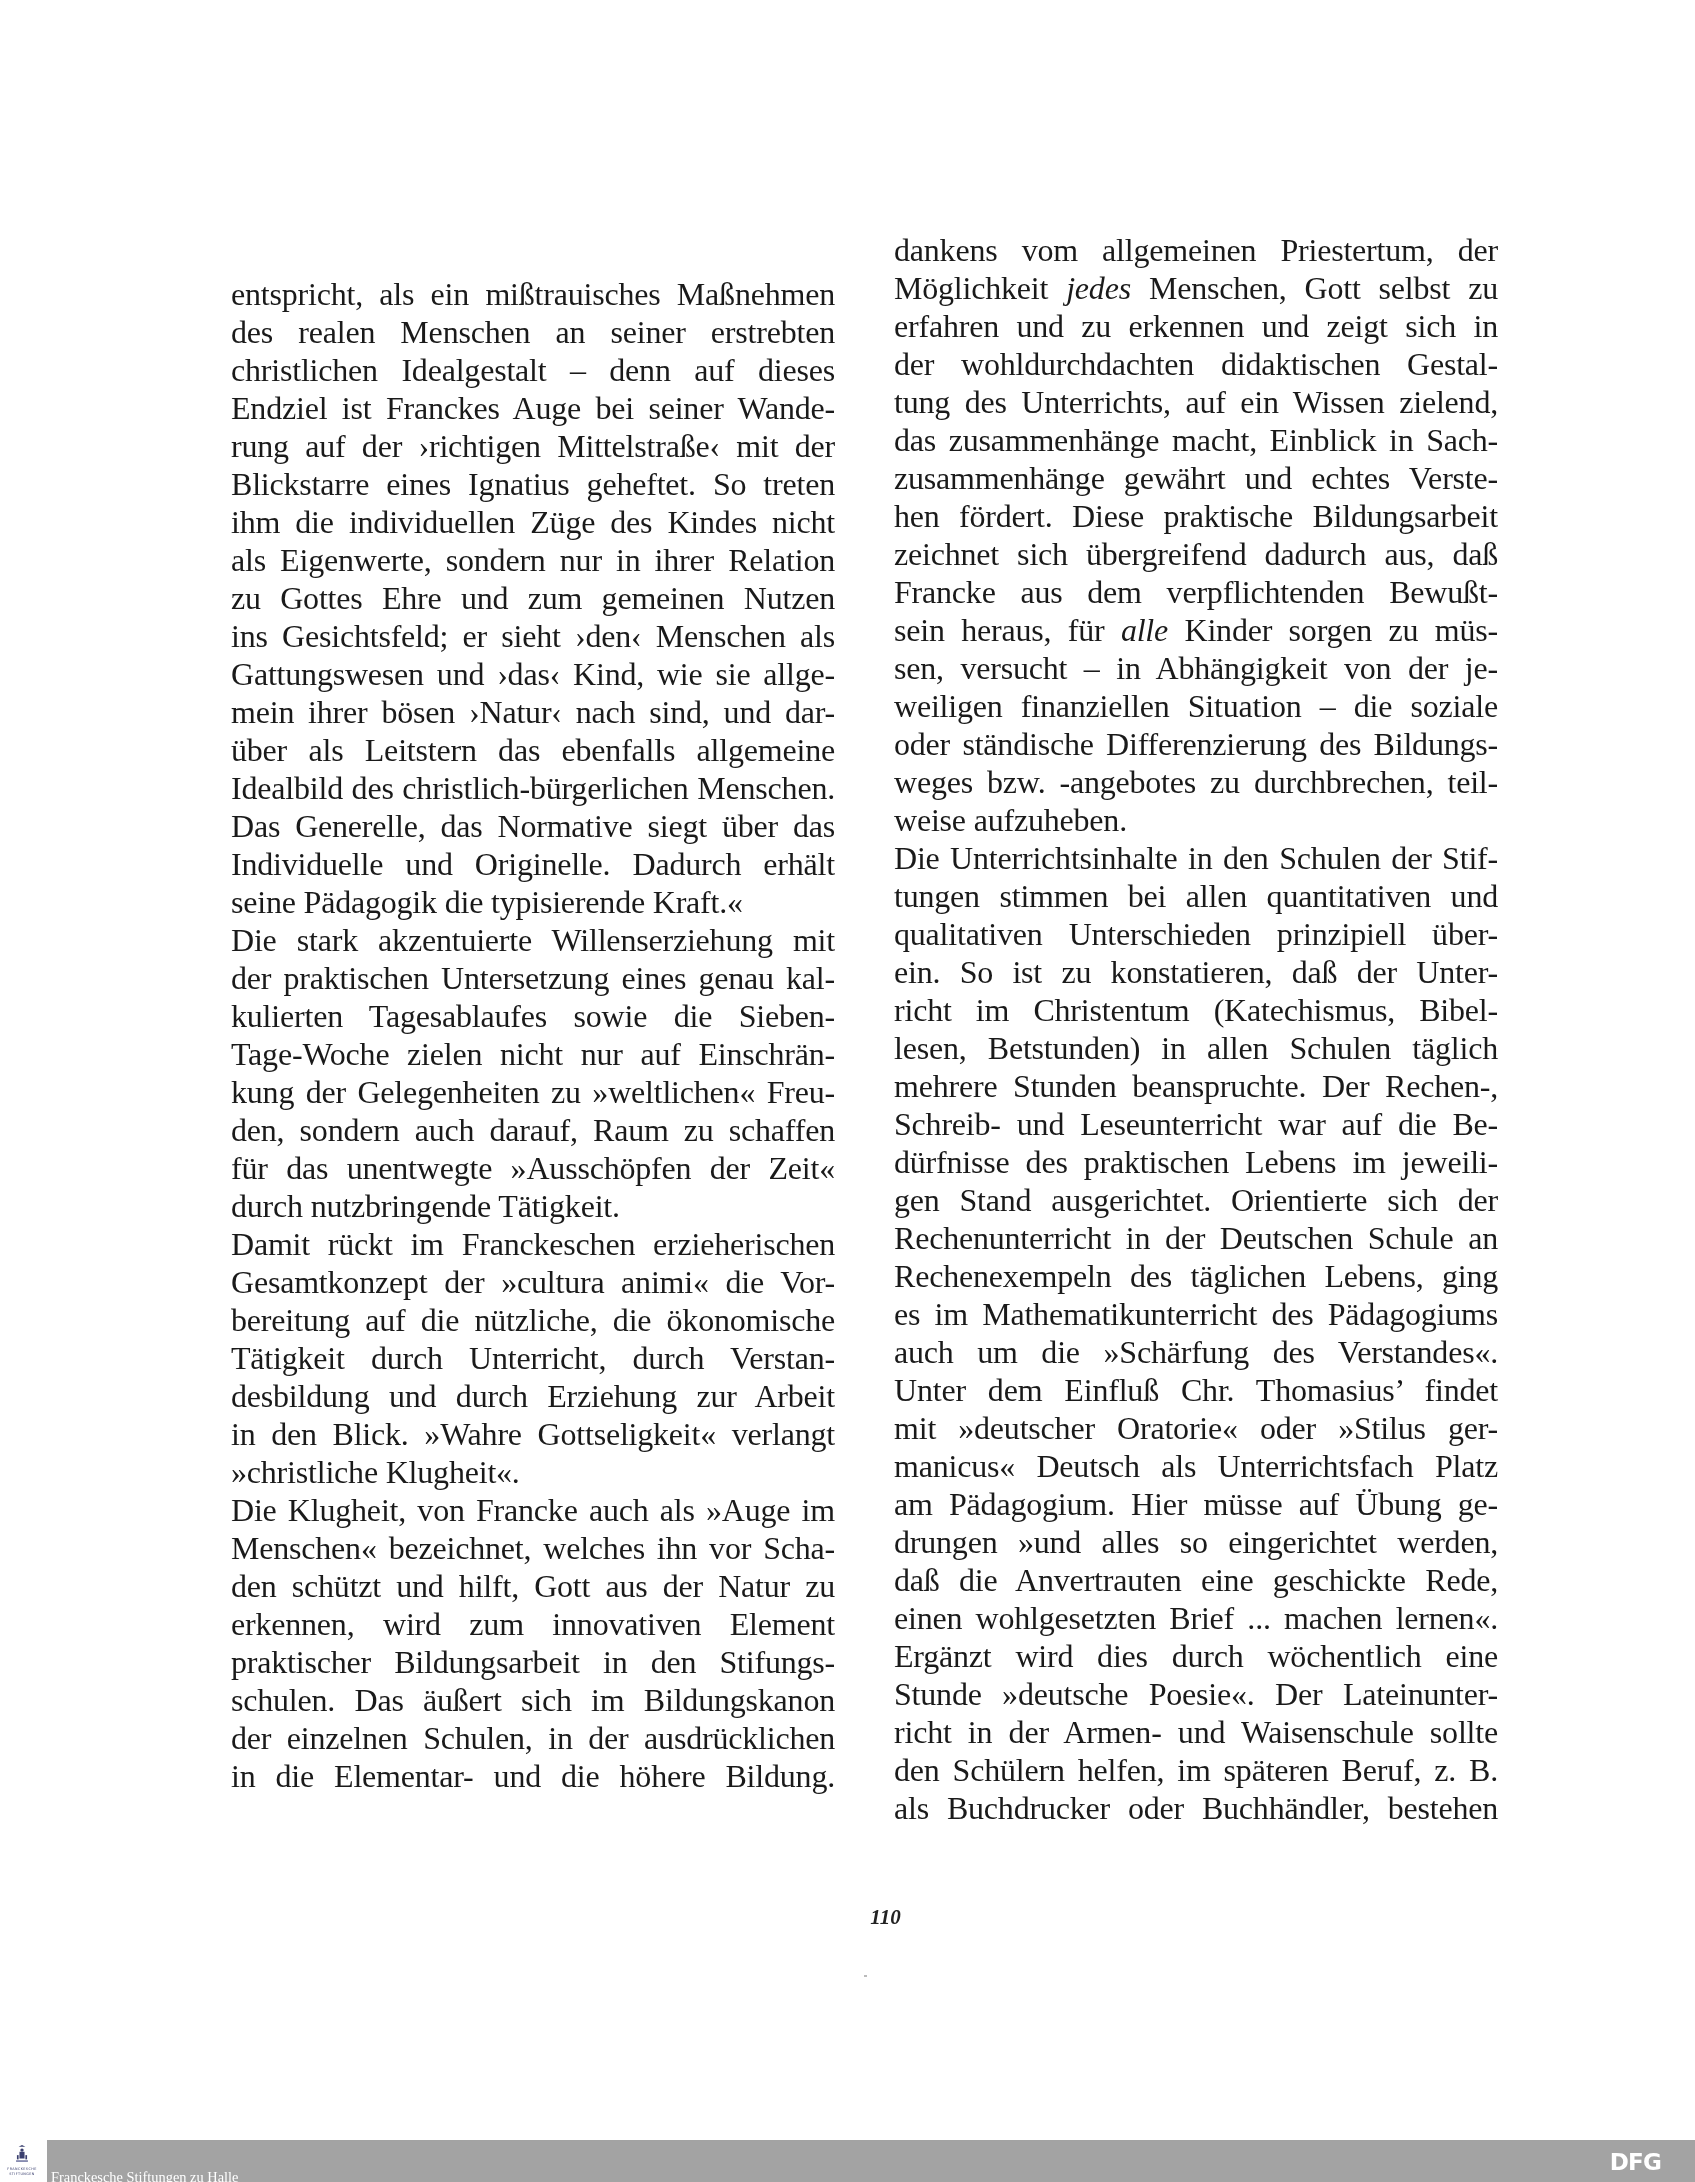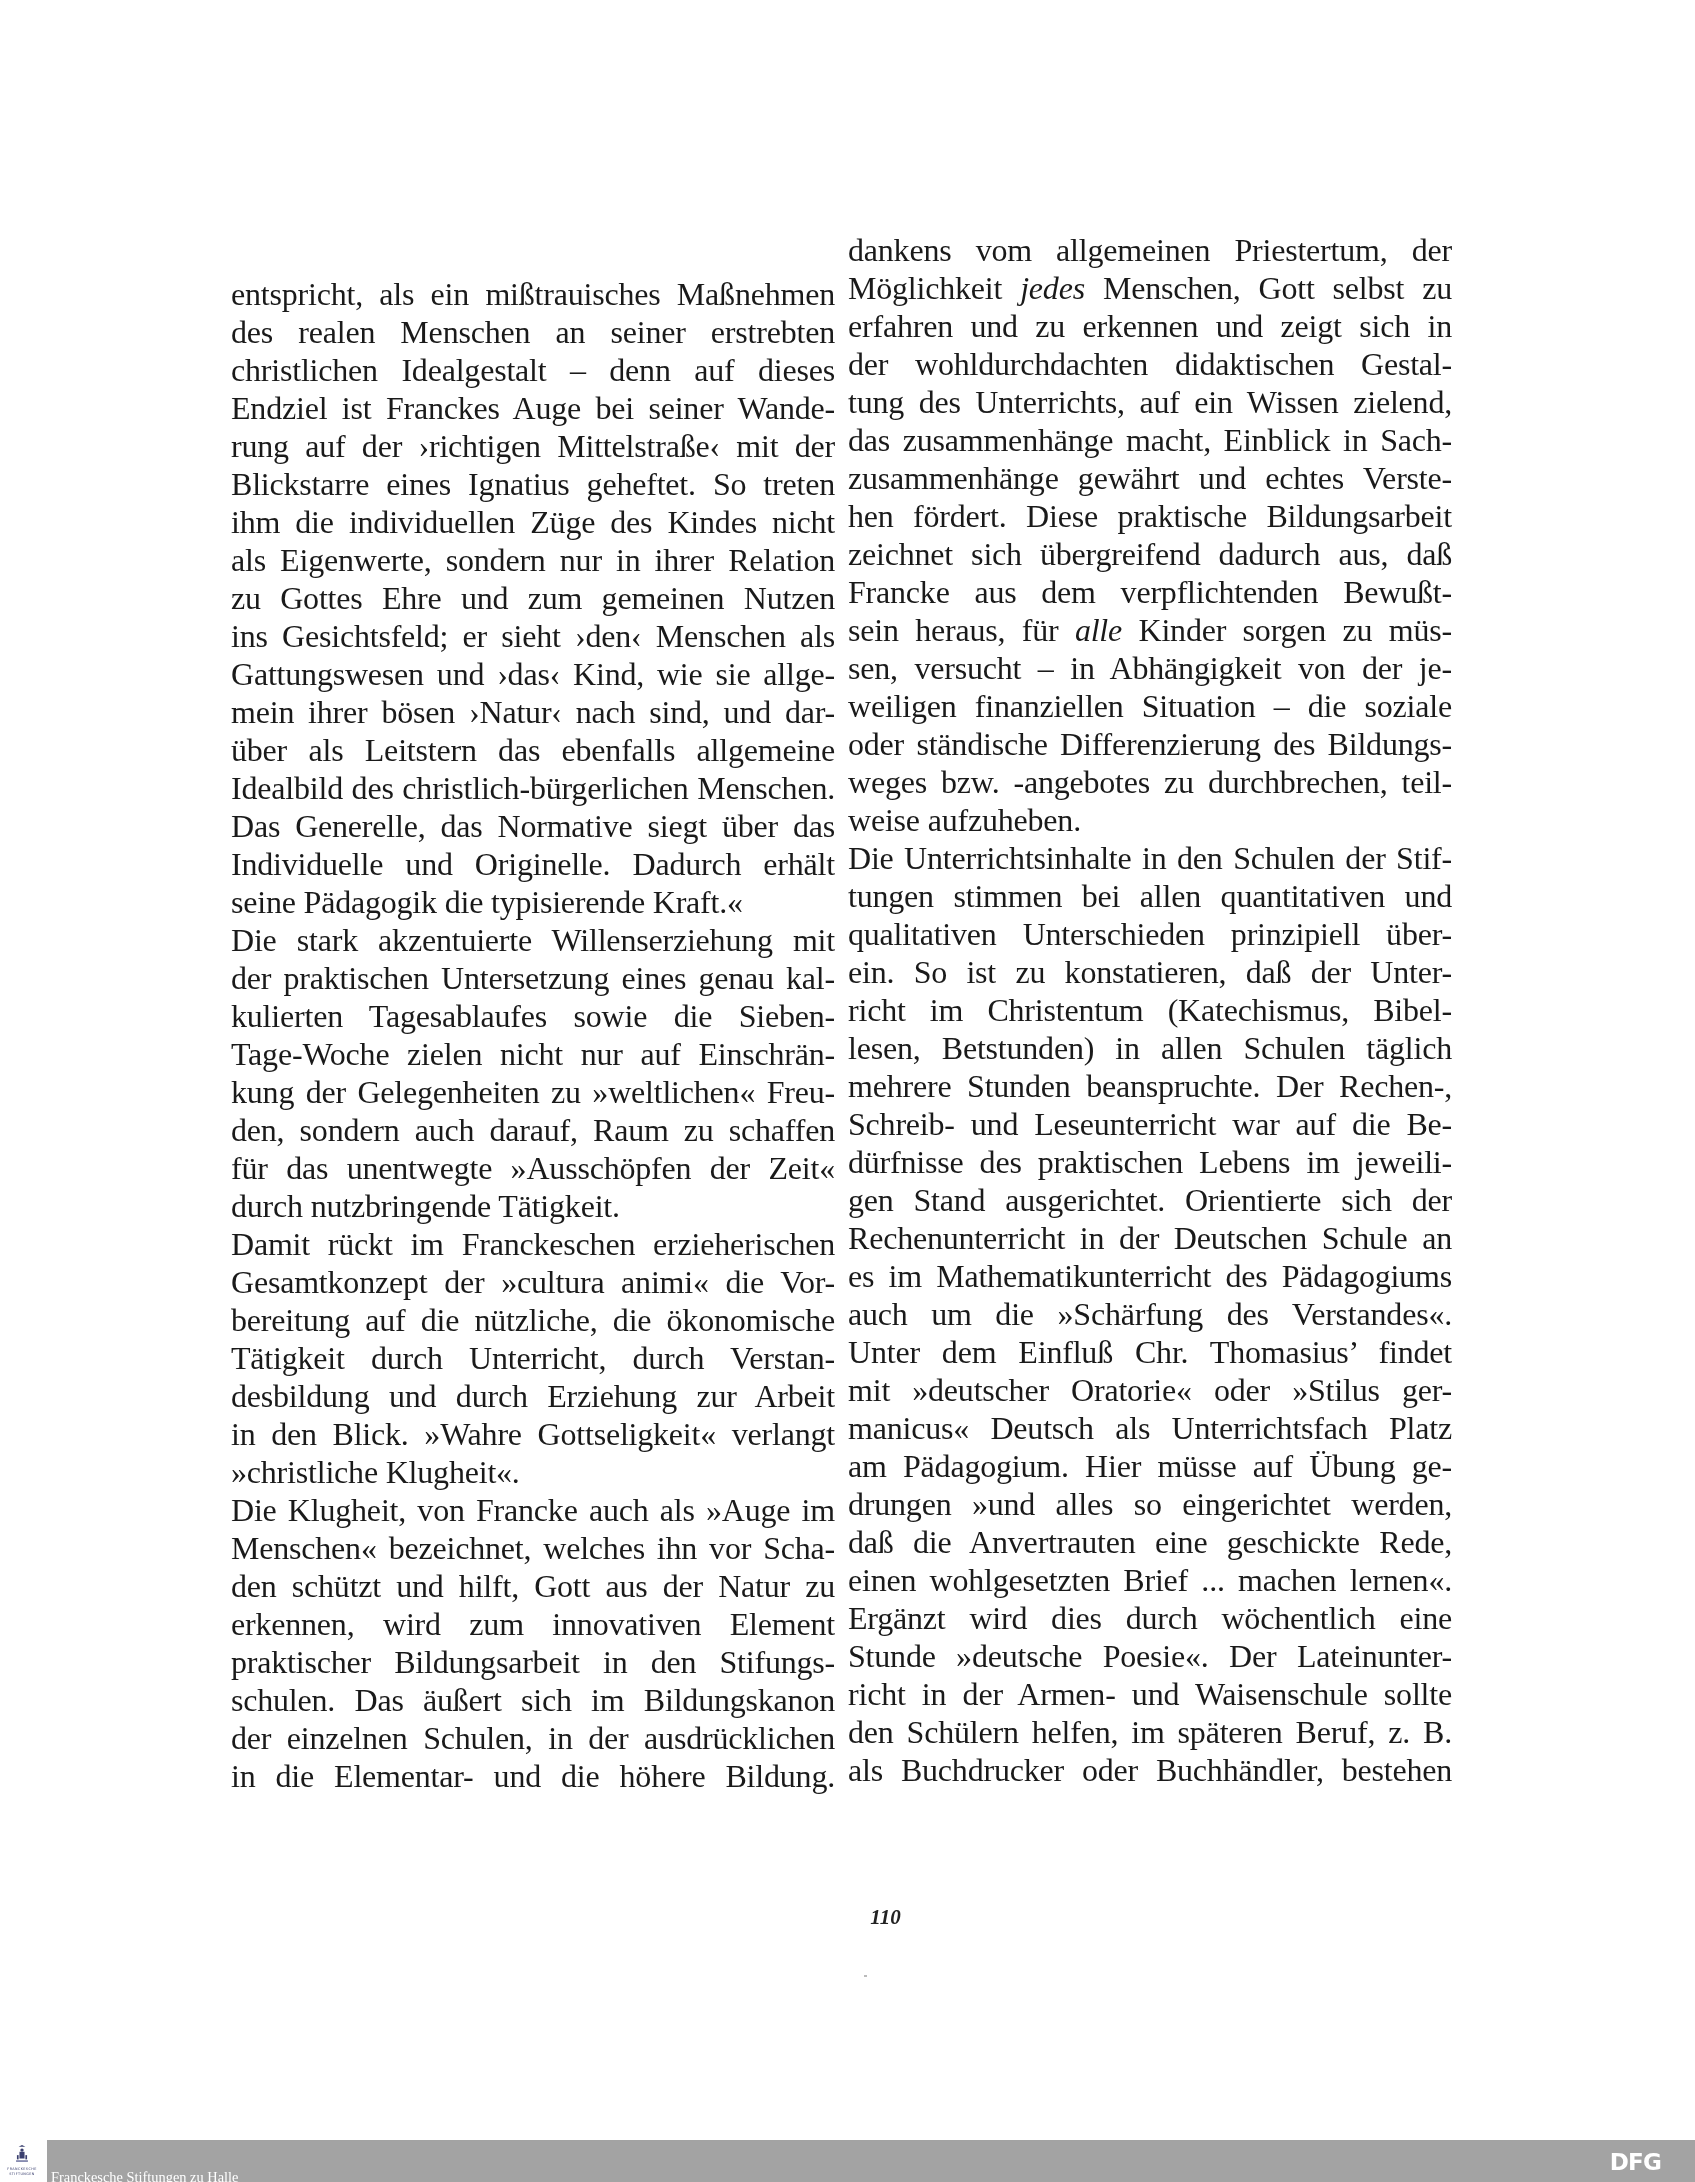--- a/index.html
+++ b/index.html
@@ -14,21 +14,21 @@
   .column {
     position: absolute;
     top: 231px;
     width: 604px;
     font-size: 32px;
     line-height: 38px;
     text-align: justify;
     letter-spacing: -0.2px;
   }
   .col-left { left: 231px; margin-top: 44px; }
-  .col-right { left: 848px; }
+  .col-right { left: 894px; }
   .line {
     display: block;
     text-align: justify;
     text-align-last: justify;
     white-space: nowrap;
     overflow: visible;
   }
   .line.last { text-align-last: left; }
   .line em { font-style: italic; }
   .page-number {
@@ -151,20 +151,21 @@
     <span class="line">tungen stimmen bei allen quantitativen und</span>
     <span class="line">qualitativen Unterschieden prinzipiell über-</span>
     <span class="line">ein. So ist zu konstatieren, daß der Unter-</span>
     <span class="line">richt im Christentum (Katechismus, Bibel-</span>
     <span class="line">lesen, Betstunden) in allen Schulen täglich</span>
     <span class="line">mehrere Stunden beanspruchte. Der Rechen-,</span>
     <span class="line">Schreib- und Leseunterricht war auf die Be-</span>
     <span class="line">dürfnisse des praktischen Lebens im jeweili-</span>
     <span class="line">gen Stand ausgerichtet. Orientierte sich der</span>
     <span class="line">Rechenunterricht in der Deutschen Schule an</span>
+    <span class="line">Rechenexempeln des täglichen Lebens, ging</span>
     <span class="line">es im Mathematikunterricht des Pädagogiums</span>
     <span class="line">auch um die »Schärfung des Verstandes«.</span>
     <span class="line">Unter dem Einfluß Chr. Thomasius’ findet</span>
     <span class="line">mit »deutscher Oratorie« oder »Stilus ger-</span>
     <span class="line">manicus« Deutsch als Unterrichtsfach Platz</span>
     <span class="line">am Pädagogium. Hier müsse auf Übung ge-</span>
     <span class="line">drungen »und alles so eingerichtet werden,</span>
     <span class="line">daß die Anvertrauten eine geschickte Rede,</span>
     <span class="line">einen wohlgesetzten Brief ... machen lernen«.</span>
     <span class="line">Ergänzt wird dies durch wöchentlich eine</span>

